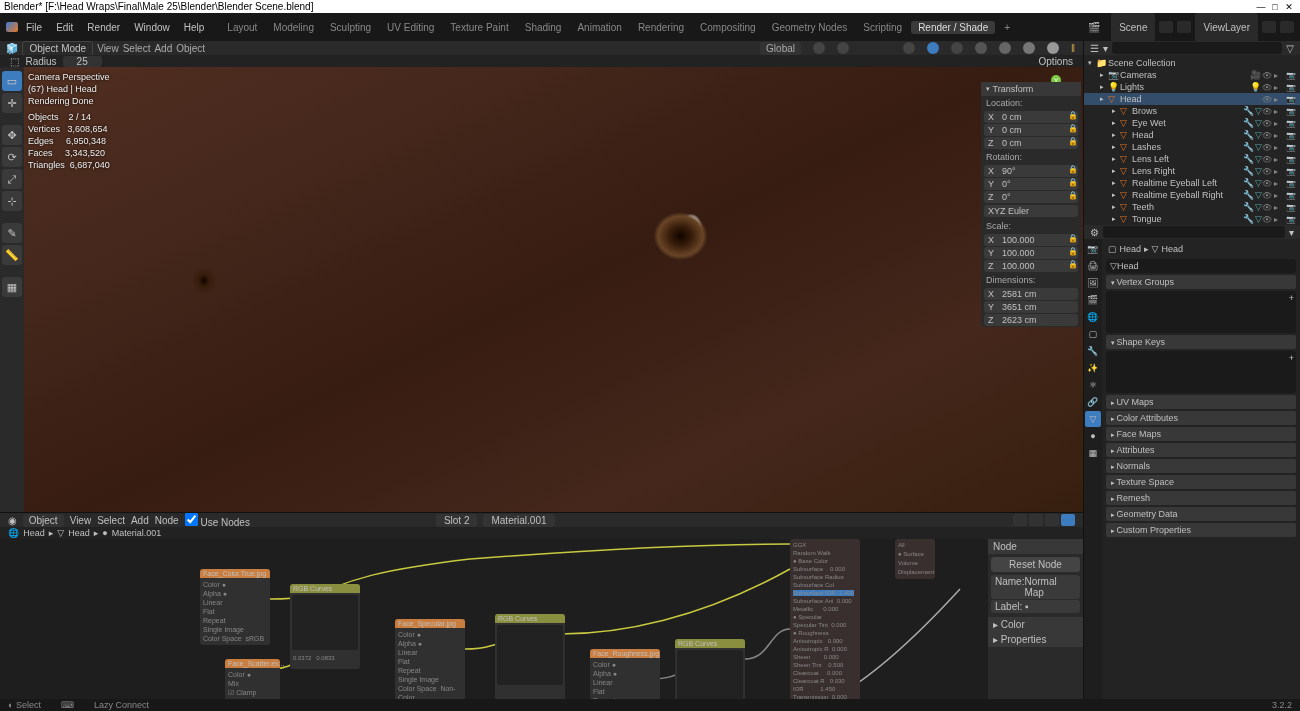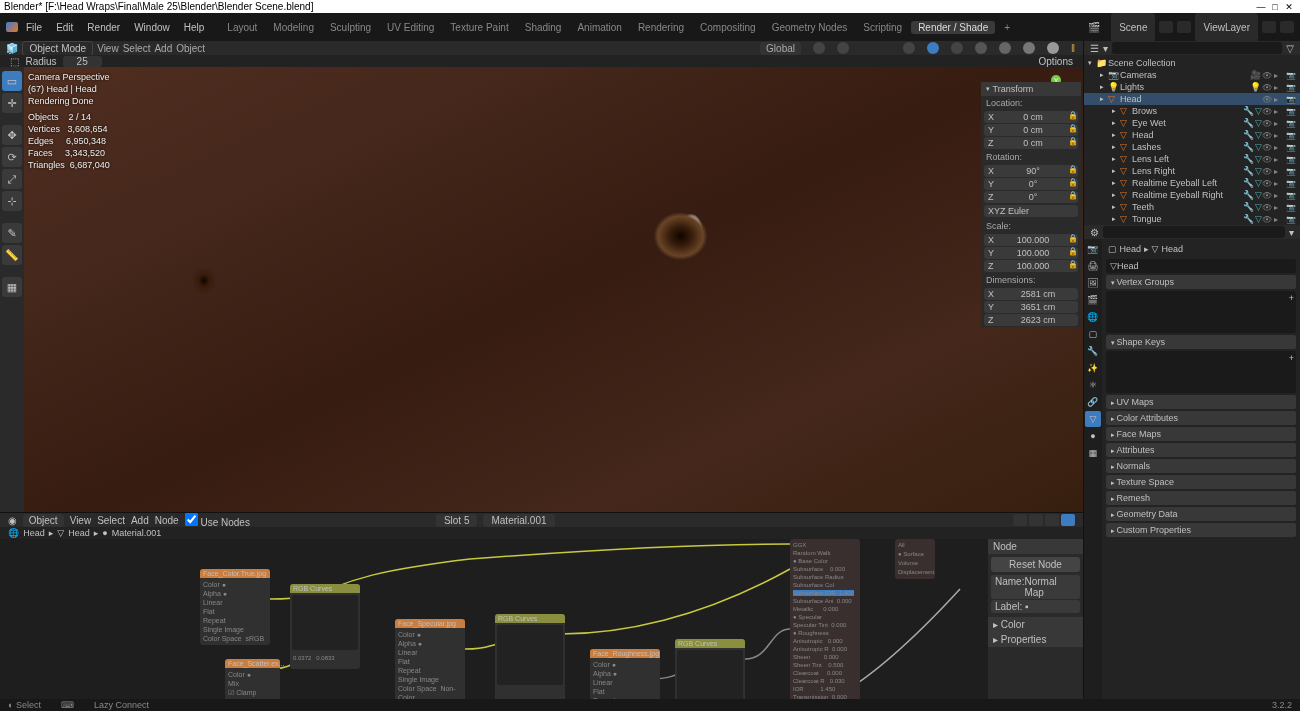--- a/index.html
+++ b/index.html
@@ -44,21 +44,21 @@
 .gizmo .z { background:#4a90e2; top:14px; left:0; }
 .gizmo .x { background:#d0433f; top:14px; right:0; }
 .gizmo .nav { position:absolute; right:0; top:44px; display:flex; flex-direction:column; gap:3px; }
 .gizmo .nav div { width:18px; height:18px; background:rgba(40,40,40,.7); border-radius:3px; }
 .n-panel { position:absolute; right:0; top:15px; width:100px; background:#2a2a2a; font-size:9px; }
 .n-panel .nhead { background:#383838; padding:2px 5px; display:flex; align-items:center; }
 .n-panel .nhead::before { content:"▾"; margin-right:3px; font-size:7px; }
 .n-panel .sec { padding:2px 5px; color:#aaa; }
 .n-panel .row { display:flex; background:#3a3a3a; margin:1px 3px; border-radius:3px; }
 .n-panel .row .lbl { width:14px; padding:1px 4px; }
-.n-panel .row .val { flex:1; text-align:center; padding:1px 4px; }
+.n-panel .row .val { flex:1; text-align:left; padding:1px 4px; }
 .n-panel .row .lock { width:10px; font-size:8px; }
 .n-panel .euler { margin:2px 3px; background:#3a3a3a; padding:1px 4px; border-radius:3px; }
 .node-editor { height:213px; background:#1a1a1a; display:flex; flex-direction:column; border-top:1px solid #111; }
 .node-header { height:14px; background:#2a2a2a; display:flex; align-items:center; gap:6px; padding:0 8px; }
 .node-header .hright { margin-left:auto; display:flex; gap:2px; }
 .node-header .hright div { width:14px; height:12px; background:#333; border-radius:2px; }
 .node-header .hright div.blue { background:#3d7cbf; }
 .node-path { height:12px; background:#222; display:flex; align-items:center; gap:4px; padding:0 8px; font-size:9px; }
 .node-canvas { flex:1; position:relative; background:#1e1e1e; overflow:hidden; }
 .node { position:absolute; background:#303030; border-radius:3px; font-size:7px; }
@@ -284,21 +284,21 @@
 
     <div class="node-editor">
       <div class="node-header">
         <span>◉</span>
         <span style="background:#333;padding:1px 6px;border-radius:3px;">Object</span>
         <span>View</span>
         <span>Select</span>
         <span>Add</span>
         <span>Node</span>
         <span><input type="checkbox" checked="" style=""> <span>Use Nodes</span></span>
-        <span style="margin-left:180px;background:#333;padding:1px 8px;border-radius:3px;">Slot 5</span>
+        <span style="margin-left:180px;background:#333;padding:1px 8px;border-radius:3px;">Slot 2</span>
         <span style="background:#333;padding:1px 8px;border-radius:3px;">Material.001</span>
         <div class="hright">
           <div></div>
           <div></div>
           <div></div>
           <div class="blue"></div>
         </div>
       </div>
       <div class="node-path">
         <span>🌐</span>

